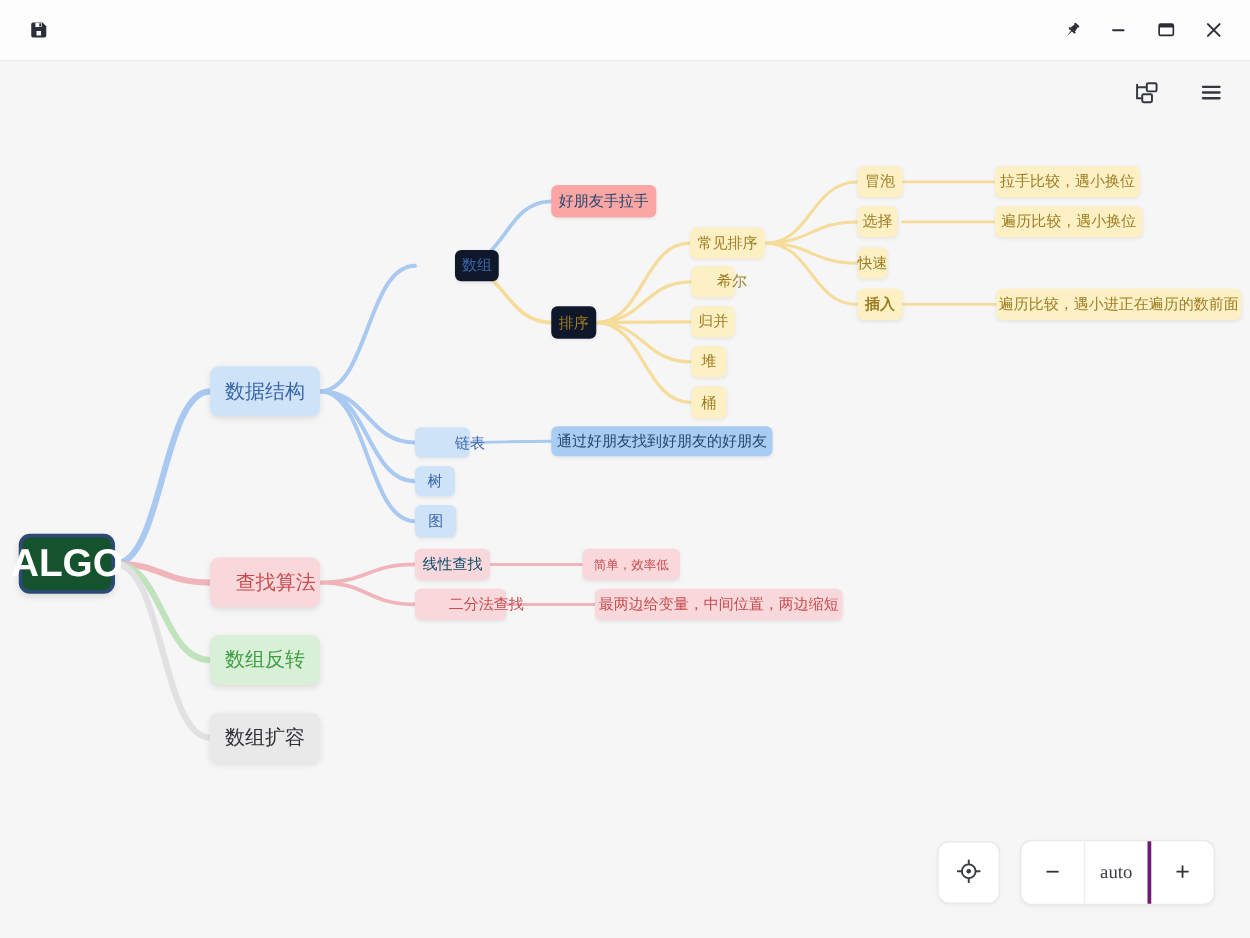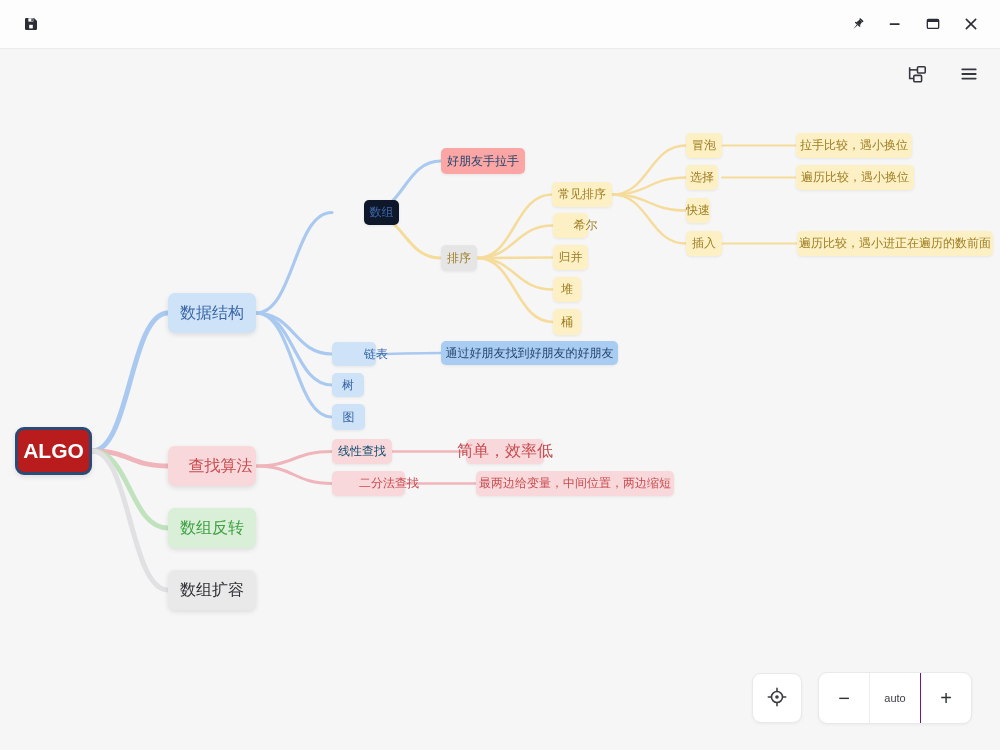--- a/index.html
+++ b/index.html
@@ -20,21 +20,21 @@
   .tool-btn{width:30px;height:30px;border:none;background:transparent;display:flex;
     align-items:center;justify-content:center;cursor:pointer;padding:0;}
   .bottom-controls{position:absolute;right:28px;bottom:26px;z-index:20;display:flex;gap:16px;align-items:center;}
   .ctrl-card{background:#ffffff;border:1px solid #e9e9ec;border-radius:9px;
     box-shadow:0 1px 3px rgba(0,0,0,.05);display:flex;align-items:center;}
   .locate-btn{width:50px;height:50px;justify-content:center;cursor:pointer;}
   .zoom-group{height:50px;}
   .zoom-cell{width:50px;height:50px;display:flex;align-items:center;justify-content:center;
     border:none;background:transparent;cursor:pointer;font-size:20px;color:#2f3237;padding:0;
     font-family:"Liberation Sans",sans-serif;}
-  .zoom-cell.mid{border-left:1px solid #ededf0;border-right:1px solid #701a75;font-size:11px;color:#3c3f45;cursor:default;}
+  .zoom-cell.mid{border-left:1px solid #ededf0;border-right:3px solid #701a75;font-size:15px;color:#3c3f45;cursor:default;font-family:Liberation Serif, serif;}
 </style>
 </head>
 <body>
 
 <div class="canvas">
   <svg class="edges-svg" width="1000" height="750">
       <path d="M 92 451 C 130 451, 130 313, 168 313" fill="none" stroke="#a9c9f0" stroke-width="5" stroke-linecap="round"></path>
       <path d="M 92 451 C 130 451, 130 466, 168 466" fill="none" stroke="#f0b5ba" stroke-width="5" stroke-linecap="round"></path>
       <path d="M 92 451 C 130 451, 130 528, 168 528" fill="none" stroke="#c0e3bd" stroke-width="5" stroke-linecap="round"></path>
       <path d="M 92 451 C 130 451, 130 590, 168 590" fill="none" stroke="#e1e1e3" stroke-width="5" stroke-linecap="round"></path>
@@ -56,47 +56,47 @@
       <path d="M 722 145.5 C 759 145.5, 759 145.5, 796 145.5" fill="none" stroke="#f6dc9a" stroke-width="2.2" stroke-linecap="round"></path>
       <path d="M 722 177.5 C 759 177.5, 759 177.5, 796 177.5" fill="none" stroke="#f6dc9a" stroke-width="2.2" stroke-linecap="round"></path>
       <path d="M 722 243.5 C 759.5 243.5, 759.5 243.5, 797 243.5" fill="none" stroke="#f6dc9a" stroke-width="2.2" stroke-linecap="round"></path>
       <path d="M 367 354 C 404 354, 404 353, 441 353" fill="none" stroke="#a9c9f0" stroke-width="2.4" stroke-linecap="round"></path>
       <path d="M 256 466 C 294 466, 294 451.5, 332 451.5" fill="none" stroke="#f0b5ba" stroke-width="3" stroke-linecap="round"></path>
       <path d="M 256 466 C 294 466, 294 483.5, 332 483.5" fill="none" stroke="#f0b5ba" stroke-width="3" stroke-linecap="round"></path>
       <path d="M 392 451.5 C 429 451.5, 429 451.5, 466 451.5" fill="none" stroke="#f0b5ba" stroke-width="2.4" stroke-linecap="round"></path>
       <path d="M 405 483.5 C 440.5 483.5, 440.5 483.5, 476 483.5" fill="none" stroke="#f0b5ba" stroke-width="2.4" stroke-linecap="round"></path>
     </svg>
   <div id="nodes-layer">
-      <div class="node" style="left: 15px; top: 427px; width: 77px; height: 48px; background: #b91c1c; color: rgb(255, 255, 255); font-size: 21px; border-radius: 9px; font-weight: 700; border: 3px solid rgb(44, 74, 115); box-shadow: rgba(0, 0, 0, 0.1) 0px 2px 5px;">ALGO</div>
+      <div class="node" style="left: 15px; top: 427px; width: 77px; height: 48px; background: #14532d; color: rgb(255, 255, 255); font-size: 31px; border-radius: 9px; font-weight: 700; border: 3px solid rgb(44, 74, 115); box-shadow: rgba(0, 0, 0, 0.1) 0px 2px 5px;">ALGO</div>
       <div class="node" style="left: 168px; top: 293px; width: 88px; height: 40px; background: rgb(206, 227, 248); color: rgb(58, 102, 168); font-size: 16px; border-radius: 7px; font-weight: 400; border: none; box-shadow: rgba(0, 0, 0, 0.1) 0px 2px 5px;">数据结构</div>
       <div class="node" style="left: 168px; top: 446px; width: 88px; height: 40px; background: rgb(248, 216, 218); color: rgb(200, 75, 80); font-size: 16px; border-radius: 7px; font-weight: 400; border: none; box-shadow: rgba(0, 0, 0, 0.1) 0px 2px 5px; padding-left: 17px;">查找算法</div>
       <div class="node" style="left: 168px; top: 508px; width: 88px; height: 40px; background: rgb(217, 239, 215); color: rgb(63, 159, 67); font-size: 16px; border-radius: 7px; font-weight: 400; border: none; box-shadow: rgba(0, 0, 0, 0.1) 0px 2px 5px;">数组反转</div>
       <div class="node" style="left: 168px; top: 570px; width: 88px; height: 40px; background: rgb(233, 233, 234); color: rgb(47, 48, 53); font-size: 16px; border-radius: 7px; font-weight: 400; border: none; box-shadow: rgba(0, 0, 0, 0.1) 0px 2px 5px;">数组扩容</div>
       <div class="node" style="left: 344px; top: 200px; width: 35px; height: 25px; background: #0f172a; color: rgb(58, 102, 168); font-size: 12px; border-radius: 5px; font-weight: 400; border: none; box-shadow: rgba(0, 0, 0, 0.07) 0px 1px 3px; margin-left: 20px;">数组</div>
       <div class="node" style="left: 332px; top: 342px; width: 35px; height: 24px; background: rgb(206, 227, 248); color: rgb(58, 102, 168); font-size: 12px; border-radius: 5px; font-weight: 400; border: none; box-shadow: rgba(0, 0, 0, 0.07) 0px 1px 3px; padding-left: 44px;">链表</div>
       <div class="node" style="left: 332px; top: 373px; width: 32px; height: 24px; background: rgb(206, 227, 248); color: rgb(58, 102, 168); font-size: 12px; border-radius: 5px; font-weight: 400; border: none; box-shadow: rgba(0, 0, 0, 0.07) 0px 1px 3px;">树</div>
       <div class="node" style="left: 332px; top: 404px; width: 33px; height: 26px; background: rgb(206, 227, 248); color: rgb(58, 102, 168); font-size: 12px; border-radius: 5px; font-weight: 400; border: none; box-shadow: rgba(0, 0, 0, 0.07) 0px 1px 3px;">图</div>
       <div class="node" style="left: 441px; top: 148px; width: 84px; height: 26px; background: #fca5a5; color: rgb(39, 72, 110); font-size: 12px; border-radius: 5px; font-weight: 400; border: none; box-shadow: rgba(0, 0, 0, 0.07) 0px 1px 3px;">好朋友手拉手</div>
-      <div class="node" style="left: 441px; top: 245px; width: 36px; height: 26px; background: #e5e5e5; color: rgb(157, 125, 35); font-size: 12px; border-radius: 5px; font-weight: 400; border: none; box-shadow: rgba(0, 0, 0, 0.07) 0px 1px 3px;">排序</div>
+      <div class="node" style="left: 441px; top: 245px; width: 36px; height: 26px; background: #0f172a; color: rgb(157, 125, 35); font-size: 12px; border-radius: 5px; font-weight: 400; border: none; box-shadow: rgba(0, 0, 0, 0.07) 0px 1px 3px;">排序</div>
       <div class="node" style="left: 552px; top: 182px; width: 60px; height: 25px; background: rgb(253, 240, 196); color: rgb(157, 125, 35); font-size: 12px; border-radius: 5px; font-weight: 400; border: none; box-shadow: rgba(0, 0, 0, 0.07) 0px 1px 3px;">常见排序</div>
       <div class="node" style="left: 553px; top: 213px; width: 35px; height: 25px; background: rgb(253, 240, 196); color: rgb(157, 125, 35); font-size: 12px; border-radius: 5px; font-weight: 400; border: none; box-shadow: rgba(0, 0, 0, 0.07) 0px 1px 3px; padding-left: 30px;">希尔</div>
       <div class="node" style="left: 553px; top: 245px; width: 35px; height: 25px; background: rgb(253, 240, 196); color: rgb(157, 125, 35); font-size: 12px; border-radius: 5px; font-weight: 400; border: none; box-shadow: rgba(0, 0, 0, 0.07) 0px 1px 3px;">归并</div>
       <div class="node" style="left: 553px; top: 277px; width: 28px; height: 25px; background: rgb(253, 240, 196); color: rgb(157, 125, 35); font-size: 12px; border-radius: 5px; font-weight: 400; border: none; box-shadow: rgba(0, 0, 0, 0.07) 0px 1px 3px;">堆</div>
       <div class="node" style="left: 553px; top: 309px; width: 28px; height: 26px; background: rgb(253, 240, 196); color: rgb(157, 125, 35); font-size: 12px; border-radius: 5px; font-weight: 400; border: none; box-shadow: rgba(0, 0, 0, 0.07) 0px 1px 3px;">桶</div>
       <div class="node" style="left: 686px; top: 133px; width: 36px; height: 25px; background: rgb(253, 240, 196); color: rgb(157, 125, 35); font-size: 12px; border-radius: 5px; font-weight: 400; border: none; box-shadow: rgba(0, 0, 0, 0.07) 0px 1px 3px; text-align: center;">冒泡</div>
       <div class="node" style="left: 686px; top: 165px; width: 32px; height: 25px; background: rgb(253, 240, 196); color: rgb(157, 125, 35); font-size: 12px; border-radius: 5px; font-weight: 400; border: none; box-shadow: rgba(0, 0, 0, 0.07) 0px 1px 3px;">选择</div>
       <div class="node" style="left: 686px; top: 198px; width: 24px; height: 25px; background: rgb(253, 240, 196); color: rgb(157, 125, 35); font-size: 12px; border-radius: 5px; font-weight: 400; border: none; box-shadow: rgba(0, 0, 0, 0.07) 0px 1px 3px;">快速</div>
-      <div class="node" style="left: 686px; top: 231px; width: 36px; height: 25px; background: rgb(253, 240, 196); color: rgb(157, 125, 35); font-size: 12px; border-radius: 5px; font-weight: 400; border: none; box-shadow: rgba(0, 0, 0, 0.07) 0px 1px 3px;">插入</div>
+      <div class="node" style="left: 686px; top: 231px; width: 36px; height: 25px; background: rgb(253, 240, 196); color: rgb(157, 125, 35); font-size: 12px; border-radius: 5px; font-weight: 700; border: none; box-shadow: rgba(0, 0, 0, 0.07) 0px 1px 3px;">插入</div>
       <div class="node" style="left: 796px; top: 133px; width: 116px; height: 25px; background: rgb(253, 240, 196); color: rgb(157, 125, 35); font-size: 12px; border-radius: 5px; font-weight: 400; border: none; box-shadow: rgba(0, 0, 0, 0.07) 0px 1px 3px;">拉手比较，遇小换位</div>
       <div class="node" style="left: 796px; top: 165px; width: 118px; height: 25px; background: rgb(253, 240, 196); color: rgb(157, 125, 35); font-size: 12px; border-radius: 5px; font-weight: 400; border: none; box-shadow: rgba(0, 0, 0, 0.07) 0px 1px 3px;">遍历比较，遇小换位</div>
       <div class="node" style="left: 797px; top: 231px; width: 196px; height: 25px; background: rgb(253, 240, 196); color: rgb(157, 125, 35); font-size: 12px; border-radius: 5px; font-weight: 400; border: none; box-shadow: rgba(0, 0, 0, 0.07) 0px 1px 3px;">遍历比较，遇小进正在遍历的数前面</div>
       <div class="node" style="left: 441px; top: 341px; width: 177px; height: 24px; background: rgb(169, 204, 242); color: rgb(39, 72, 110); font-size: 12px; border-radius: 5px; font-weight: 400; border: none; box-shadow: rgba(0, 0, 0, 0.07) 0px 1px 3px;">通过好朋友找到好朋友的好朋友</div>
       <div class="node" style="left: 332px; top: 439px; width: 60px; height: 25px; background: rgb(248, 216, 218); color: #0c4a6e; font-size: 12px; border-radius: 5px; font-weight: 400; border: none; box-shadow: rgba(0, 0, 0, 0.07) 0px 1px 3px;">线性查找</div>
       <div class="node" style="left: 332px; top: 471px; width: 73px; height: 25px; background: rgb(248, 216, 218); color: rgb(200, 75, 80); font-size: 12px; border-radius: 5px; font-weight: 400; border: none; box-shadow: rgba(0, 0, 0, 0.07) 0px 1px 3px; padding-left: 41px;">二分法查找</div>
-      <div class="node" style="left: 466px; top: 439px; width: 78px; height: 25px; background: rgb(248, 216, 218); color: rgb(200, 75, 80); font-size: 16px; border-radius: 5px; font-weight: 400; border: none; box-shadow: rgba(0, 0, 0, 0.07) 0px 1px 3px;">简单，效率低</div>
+      <div class="node" style="left: 466px; top: 439px; width: 78px; height: 25px; background: rgb(248, 216, 218); color: rgb(200, 75, 80); font-size: 10px; border-radius: 5px; font-weight: 400; border: none; box-shadow: rgba(0, 0, 0, 0.07) 0px 1px 3px;">简单，效率低</div>
       <div class="node" style="left: 476px; top: 471px; width: 198px; height: 25px; background: rgb(248, 216, 218); color: rgb(200, 75, 80); font-size: 12px; border-radius: 5px; font-weight: 400; border: none; box-shadow: rgba(0, 0, 0, 0.07) 0px 1px 3px;">最两边给变量，中间位置，两边缩短</div>
     </div>
 </div>
 
 <div class="titlebar">
   <div class="tb-left">
     <button class="tb-btn">
       <span>
         <svg width="16" height="16" viewBox="0 0 24 24">
           <path fill="#2b2e36" d="M5 3h11.5L21 7.5V19a2 2 0 0 1-2 2H5a2 2 0 0 1-2-2V5a2 2 0 0 1 2-2z"></path>

